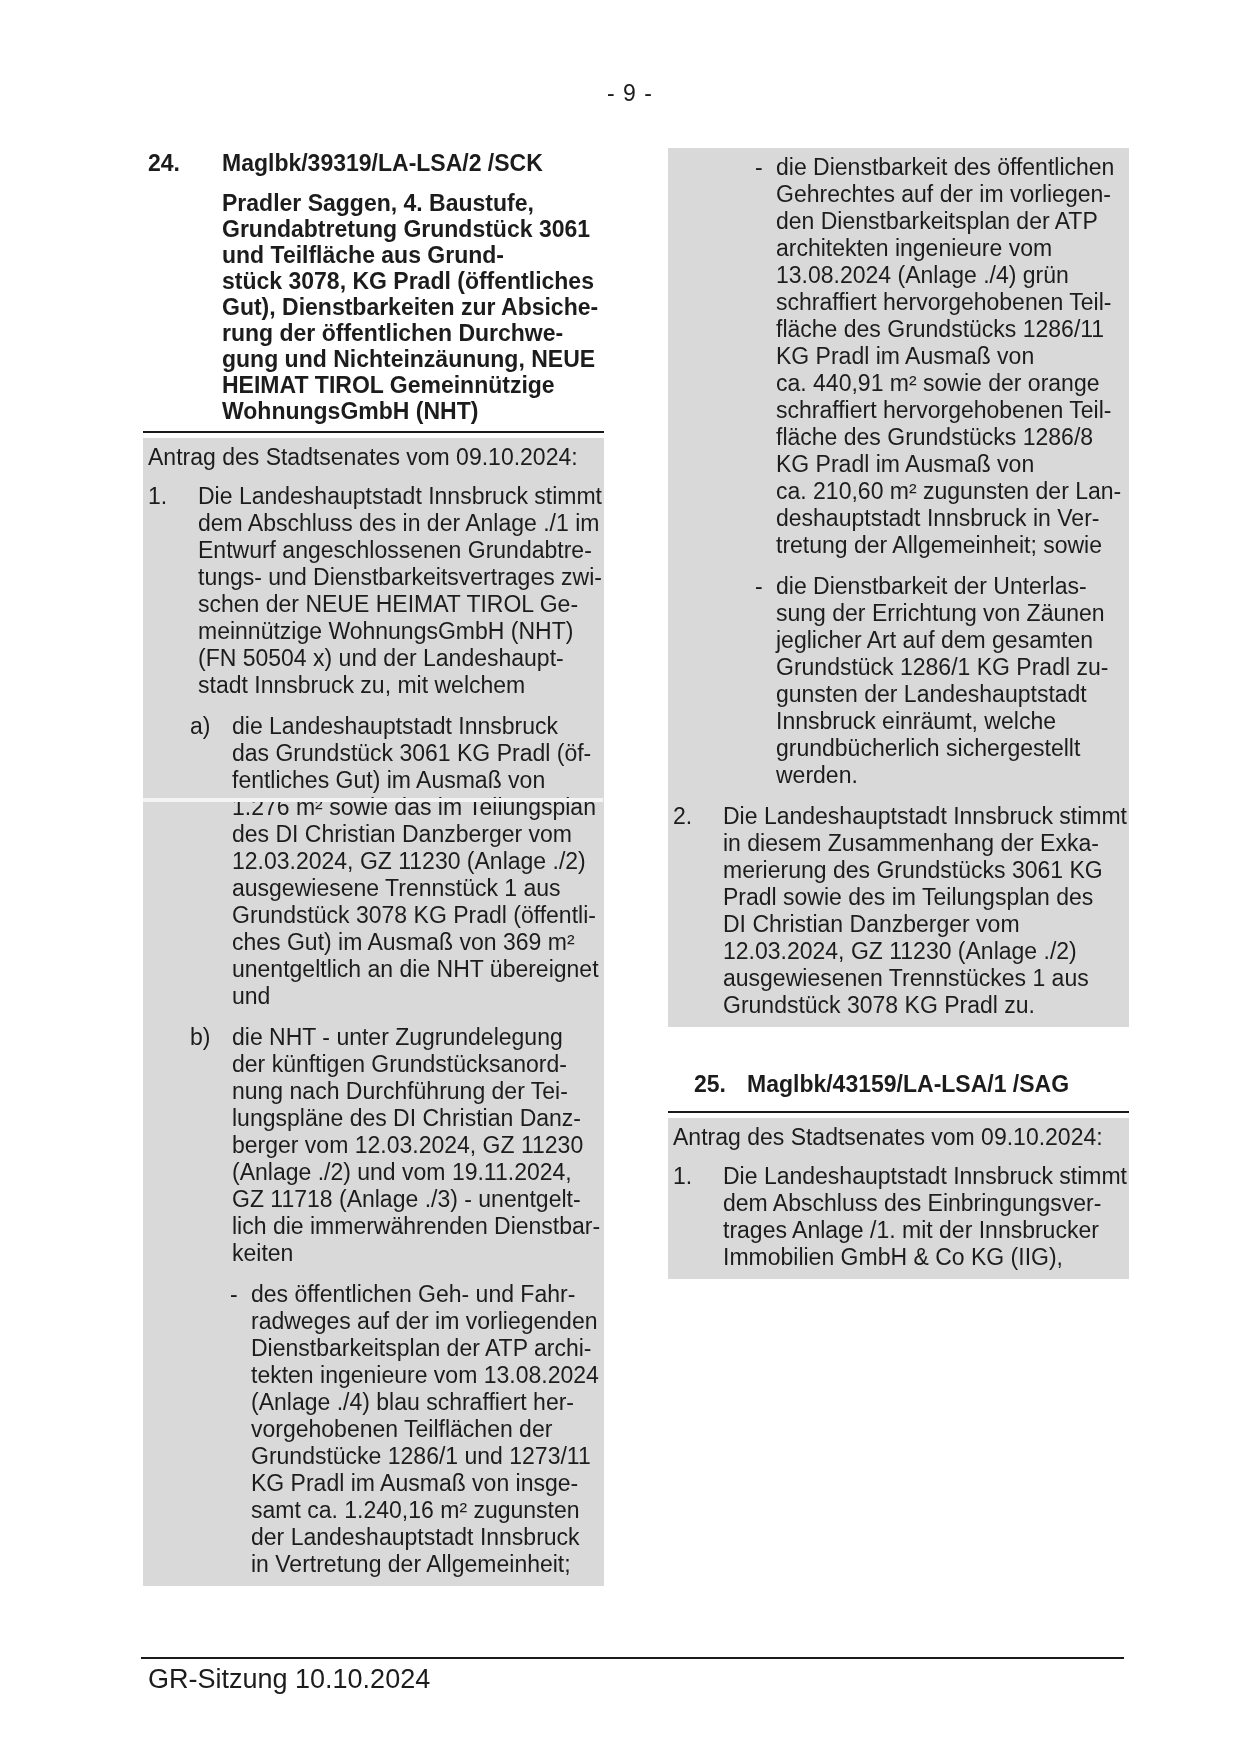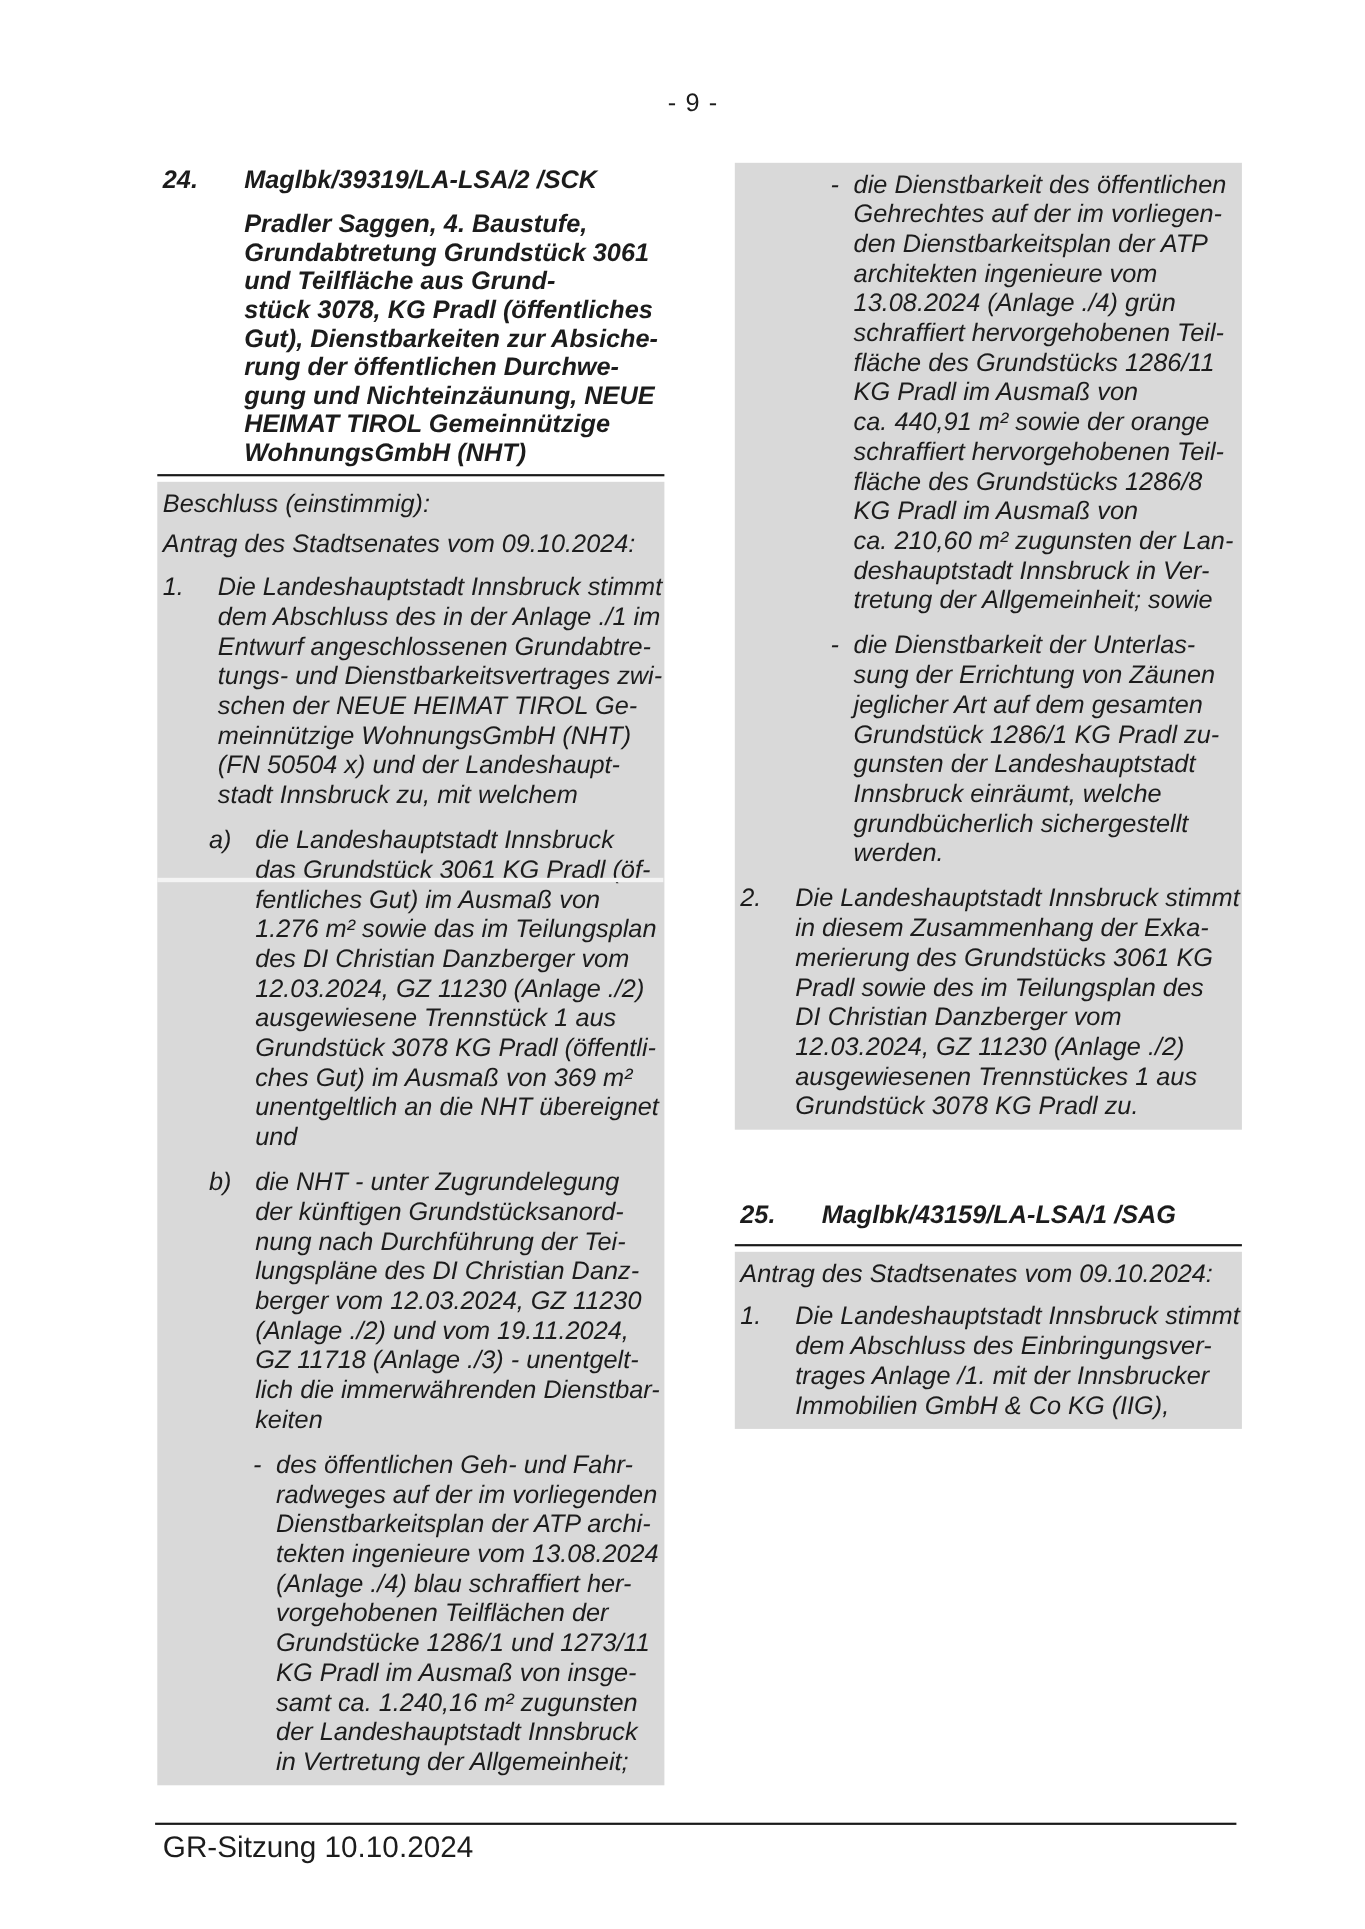--- a/index.html
+++ b/index.html
@@ -7,21 +7,21 @@
     position:relative; width:1241px; height:1754px; margin:0 auto;
     background:#ffffff; color:#1c1c1c;
     font-family:"Liberation Sans", sans-serif;
     font-size:23px; line-height:27px;
     overflow:hidden;
   }
   .pagenum {
     position:absolute; top:80px; left:0; width:1260px;
     text-align:center; letter-spacing:1px;
   }
-  .col { position:absolute;font-style:italic; }
+  .col { position:absolute; }
   .col-left  { left:143px; top:150px; width:461px; }
   .col-right { left:668px; top:148px; width:461px; }
   .item-head { display:flex; font-weight:bold; margin:0 0 13px 5px; }
   .item-head .num { width:74px; flex:none; }
   .item-title {
     font-weight:bold; margin-left:79px; line-height:26px; margin-bottom:0;
   }
   .rule { border:none; border-top:2px solid #1a1a1a; margin:7px 0 0 0; }
 
   .hl { background:#d9d9d9; padding:6px 6px 8px 5px; margin-top:5px; }
@@ -33,21 +33,21 @@
   span.lines { display:inline-block; vertical-align:top; }
 
   .clause { display:flex; margin-bottom:14px; }
   .clause .marker { flex:none; }
   .clause.n    .marker { width:50px; }
   .clause.sub  { margin-left:42px; }
   .clause.sub  .marker { width:42px; }
   .clause.dash { margin-left:82px; }
   .clause.dash .marker { width:21px; }
 
-  .item25-head { margin-top:64px; }
+  .item25-head { margin-top:44px;text-align:center; }
   .gap-seam {
     position:absolute; left:143px; top:798px; width:460px; height:4px;
     background:#f4f4f4;
   }
   .footer-rule {
     position:absolute; left:141px; top:1657px; width:983px; height:0;
     border-top:2px solid #1a1a1a;
   }
   .footer-text {
     position:absolute; left:148px; top:1666px; font-size:27px;
@@ -73,21 +73,20 @@
 stück 3078, KG Pradl (öffentliches
 Gut), Dienstbarkeiten zur Absiche-
 rung der öffentlichen Durchwe-
 gung und Nichteinzäunung, NEUE
 HEIMAT TIROL Gemeinnützige
 WohnungsGmbH (NHT)</div>
 
     <div class="rule"></div>
 
     <div class="hl">
-      <p class="p0">Beschluss (einstimmig):</p>
       <p class="p0 mb12">Antrag des Stadtsenates vom 09.10.2024:</p>
 
       <div class="clause n">
         <span class="marker">1.</span>
         <span class="lines">Die Landeshauptstadt Innsbruck stimmt
 dem Abschluss des in der Anlage ./1 im
 Entwurf angeschlossenen Grundabtre-
 tungs- und Dienstbarkeitsvertrages zwi-
 schen der NEUE HEIMAT TIROL Ge-
 meinnützige WohnungsGmbH (NHT)

